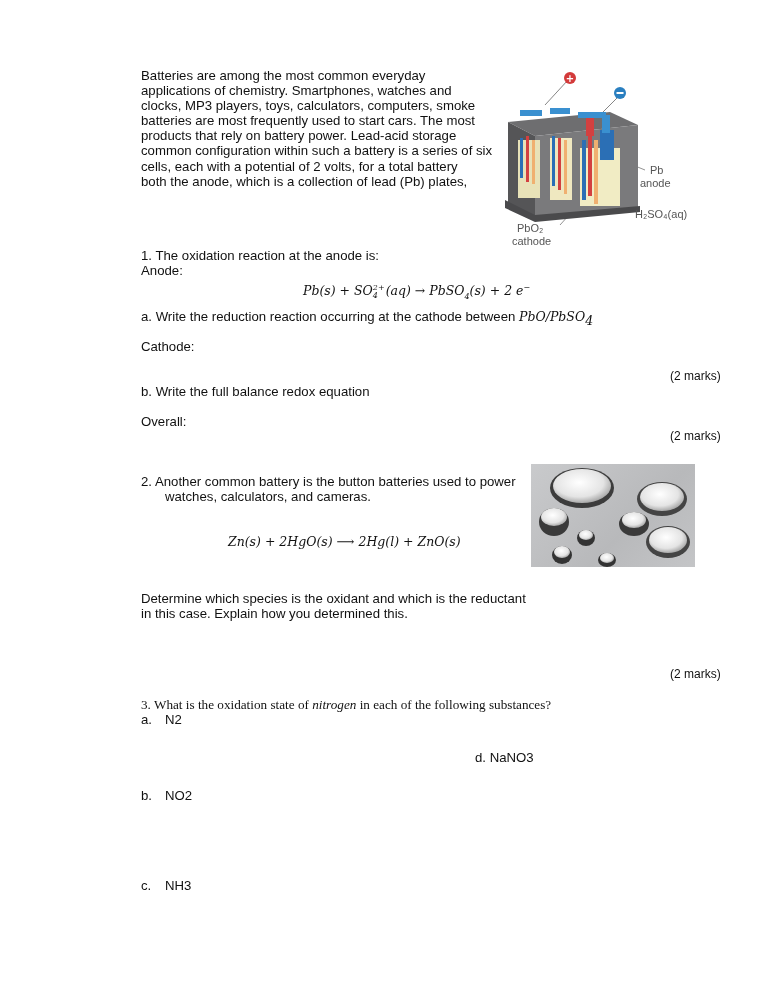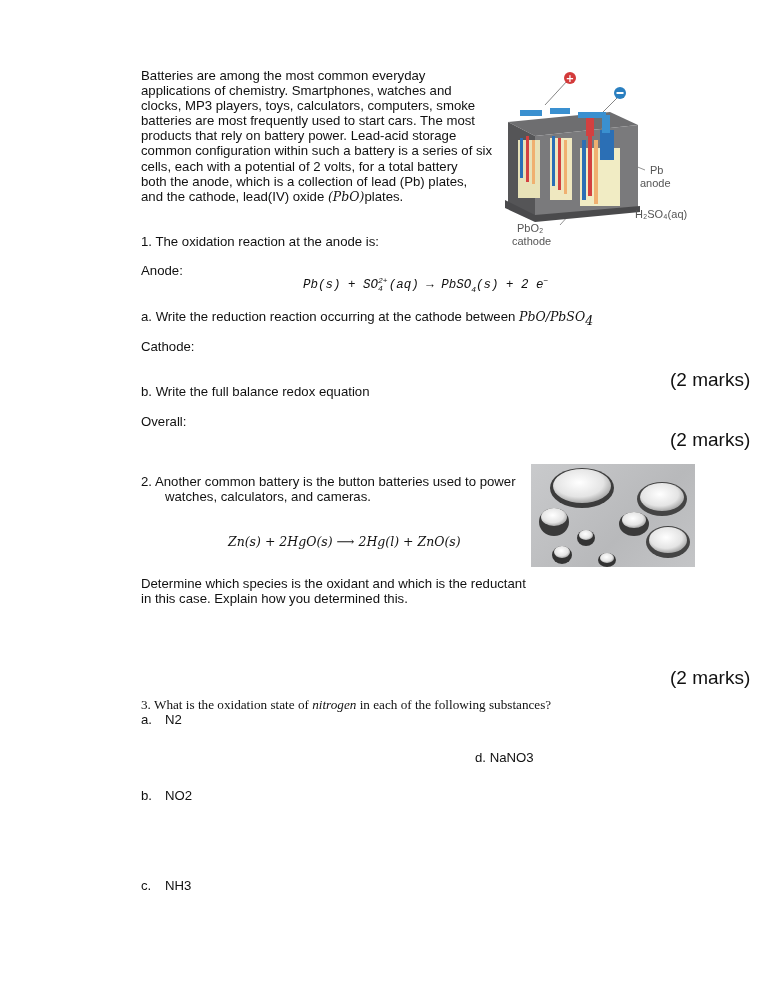--- a/index.html
+++ b/index.html
@@ -4,36 +4,35 @@
 <style>
   html, body { margin: 0; padding: 0; background: #ffffff; }
   body { width: 768px; height: 994px; position: relative; overflow: hidden;
          font-family: "Liberation Sans", sans-serif; color: #111; font-size: 13.2px; }
   .abs { position: absolute; margin-left: 35px; }
   .para { line-height: 15.1px; }
   .math { font-family: "DejaVu Serif", serif; font-style: italic; font-size: 12.5px; }
   sub, sup { font-size: 8px; line-height: 0; }
   .supsub { display: inline-block; vertical-align: middle; line-height: 8px; font-size: 8px; text-align: left; margin-right: 1px; }
   .supsub span { display: block; }
-  .marks { font-size: 19px; }
+  .marks { font-size: 12px; }
   .fig { position: absolute; }
 </style>
 </head>
 <body>
 
 <div class="abs para" style="left:106px; top:68px; width:390px;">
   <div>Batteries are among the most common everyday</div>
   <div>applications of chemistry. Smartphones, watches and</div>
   <div>clocks, MP3 players, toys, calculators, computers, smoke</div>
   <div>batteries are most frequently used to start cars. The most</div>
   <div>products that rely on battery power. Lead-acid storage</div>
   <div>common configuration within such a battery is a series of six</div>
   <div>cells, each with a potential of 2 volts, for a total battery</div>
   <div>both the anode, which is a collection of lead (Pb) plates,</div>
-  <div><span>and the cathode, lead(IV) oxide </span><span class="math">(PbO)</span><span>plates.</span></div>
 </div>
 
 <div class="fig" style="left:490px; top:60px; width:200px; height:200px;">
   <svg width="200" height="200" viewBox="0 0 200 200">
 
     <line x1="78" y1="20" x2="55" y2="45" stroke="#666" stroke-width="0.8"></line>
     <line x1="130" y1="35" x2="105" y2="60" stroke="#666" stroke-width="0.8"></line>
     <line x1="118" y1="95" x2="155" y2="110" stroke="#777" stroke-width="0.8"></line>
     <line x1="118" y1="138" x2="140" y2="152" stroke="#777" stroke-width="0.8"></line>
     <line x1="97" y1="135" x2="70" y2="165" stroke="#777" stroke-width="0.8"></line>
@@ -72,41 +71,41 @@
     <rect x="112" y="55" width="8" height="18" fill="#3a90d0"></rect>
 
     <text x="160" y="114" font-size="11" font-family="Liberation Sans, sans-serif" fill="#555">Pb</text>
     <text x="150" y="127" font-size="11" font-family="Liberation Sans, sans-serif" fill="#555">anode</text>
     <text x="145" y="158" font-size="11" font-family="Liberation Sans, sans-serif" fill="#555">H₂SO₄(aq)</text>
     <text x="27" y="172" font-size="11" font-family="Liberation Sans, sans-serif" fill="#555">PbO₂</text>
     <text x="22" y="185" font-size="11" font-family="Liberation Sans, sans-serif" fill="#555">cathode</text>
   </svg>
 </div>
 
-<div class="abs" style="left:106px; top:234px;">1.   The oxidation reaction at the anode is:</div>
+<div class="abs" style="left:106px; top:248px;">1.   The oxidation reaction at the anode is:</div>
 <div class="abs" style="left:106px; top:263px;">Anode:</div>
-<div class="abs math" style="left:268px; top:277px; white-space:nowrap;font-family:Liberation Mono, monospace;">
+<div class="abs math" style="left:268px; top:283px; white-space:nowrap;">
   <span>Pb(s) + </span><span>SO</span><span class="supsub"><span>2+</span><span>4</span></span><span>(aq) →  PbSO</span><sub>4</sub><span>(s) +  2 e</span><sup>−</sup>
 </div>
 
 <div class="abs" style="left:106px; top:309px; white-space:nowrap;">
   <span>a.   Write the reduction reaction occurring at the cathode between </span><span class="math">PbO/PbSO</span><sub class="math">4</sub>
 </div>
 <div class="abs" style="left:106px; top:339px;">Cathode:</div>
 <div class="abs marks" style="left:635px; top:369px;">(2 marks)</div>
 <div class="abs" style="left:106px; top:384px;">b.   Write the full balance redox equation</div>
 <div class="abs" style="left:106px; top:414px;">Overall:</div>
 <div class="abs marks" style="left:635px; top:429px;">(2 marks)</div>
 
 <div class="abs para" style="left:106px; top:474px; width:420px;">
   <div>2.   Another common battery is the button batteries used to power</div>
   <div style="padding-left:24px;">watches, calculators, and cameras.</div>
 </div>
 <div class="abs math" style="left:193px; top:534px; white-space:nowrap;">Zn(s) + 2HgO(s) ⟶ 2Hg(l) + ZnO(s)</div>
-<div class="abs para" style="left:106px; top:576px; width:430px;">
+<div class="abs para" style="left:106px; top:591px; width:430px;">
   <div>Determine which species is the oxidant and which is the reductant</div>
   <div>in this case. Explain how you determined this.</div>
 </div>
 
 <div class="fig" style="left:531px; top:464px; width:164px; height:103px; background:linear-gradient(135deg,#c9cacc 0%,#b8b9bb 60%,#c4c5c7 100%);">
   <svg width="164" height="103" viewBox="0 0 164 103">
     <defs>
       <radialGradient id="cellface" cx="45%" cy="40%" r="60%">
         <stop offset="0%" stop-color="#ffffff"></stop>
         <stop offset="70%" stop-color="#e4e4e4"></stop>

